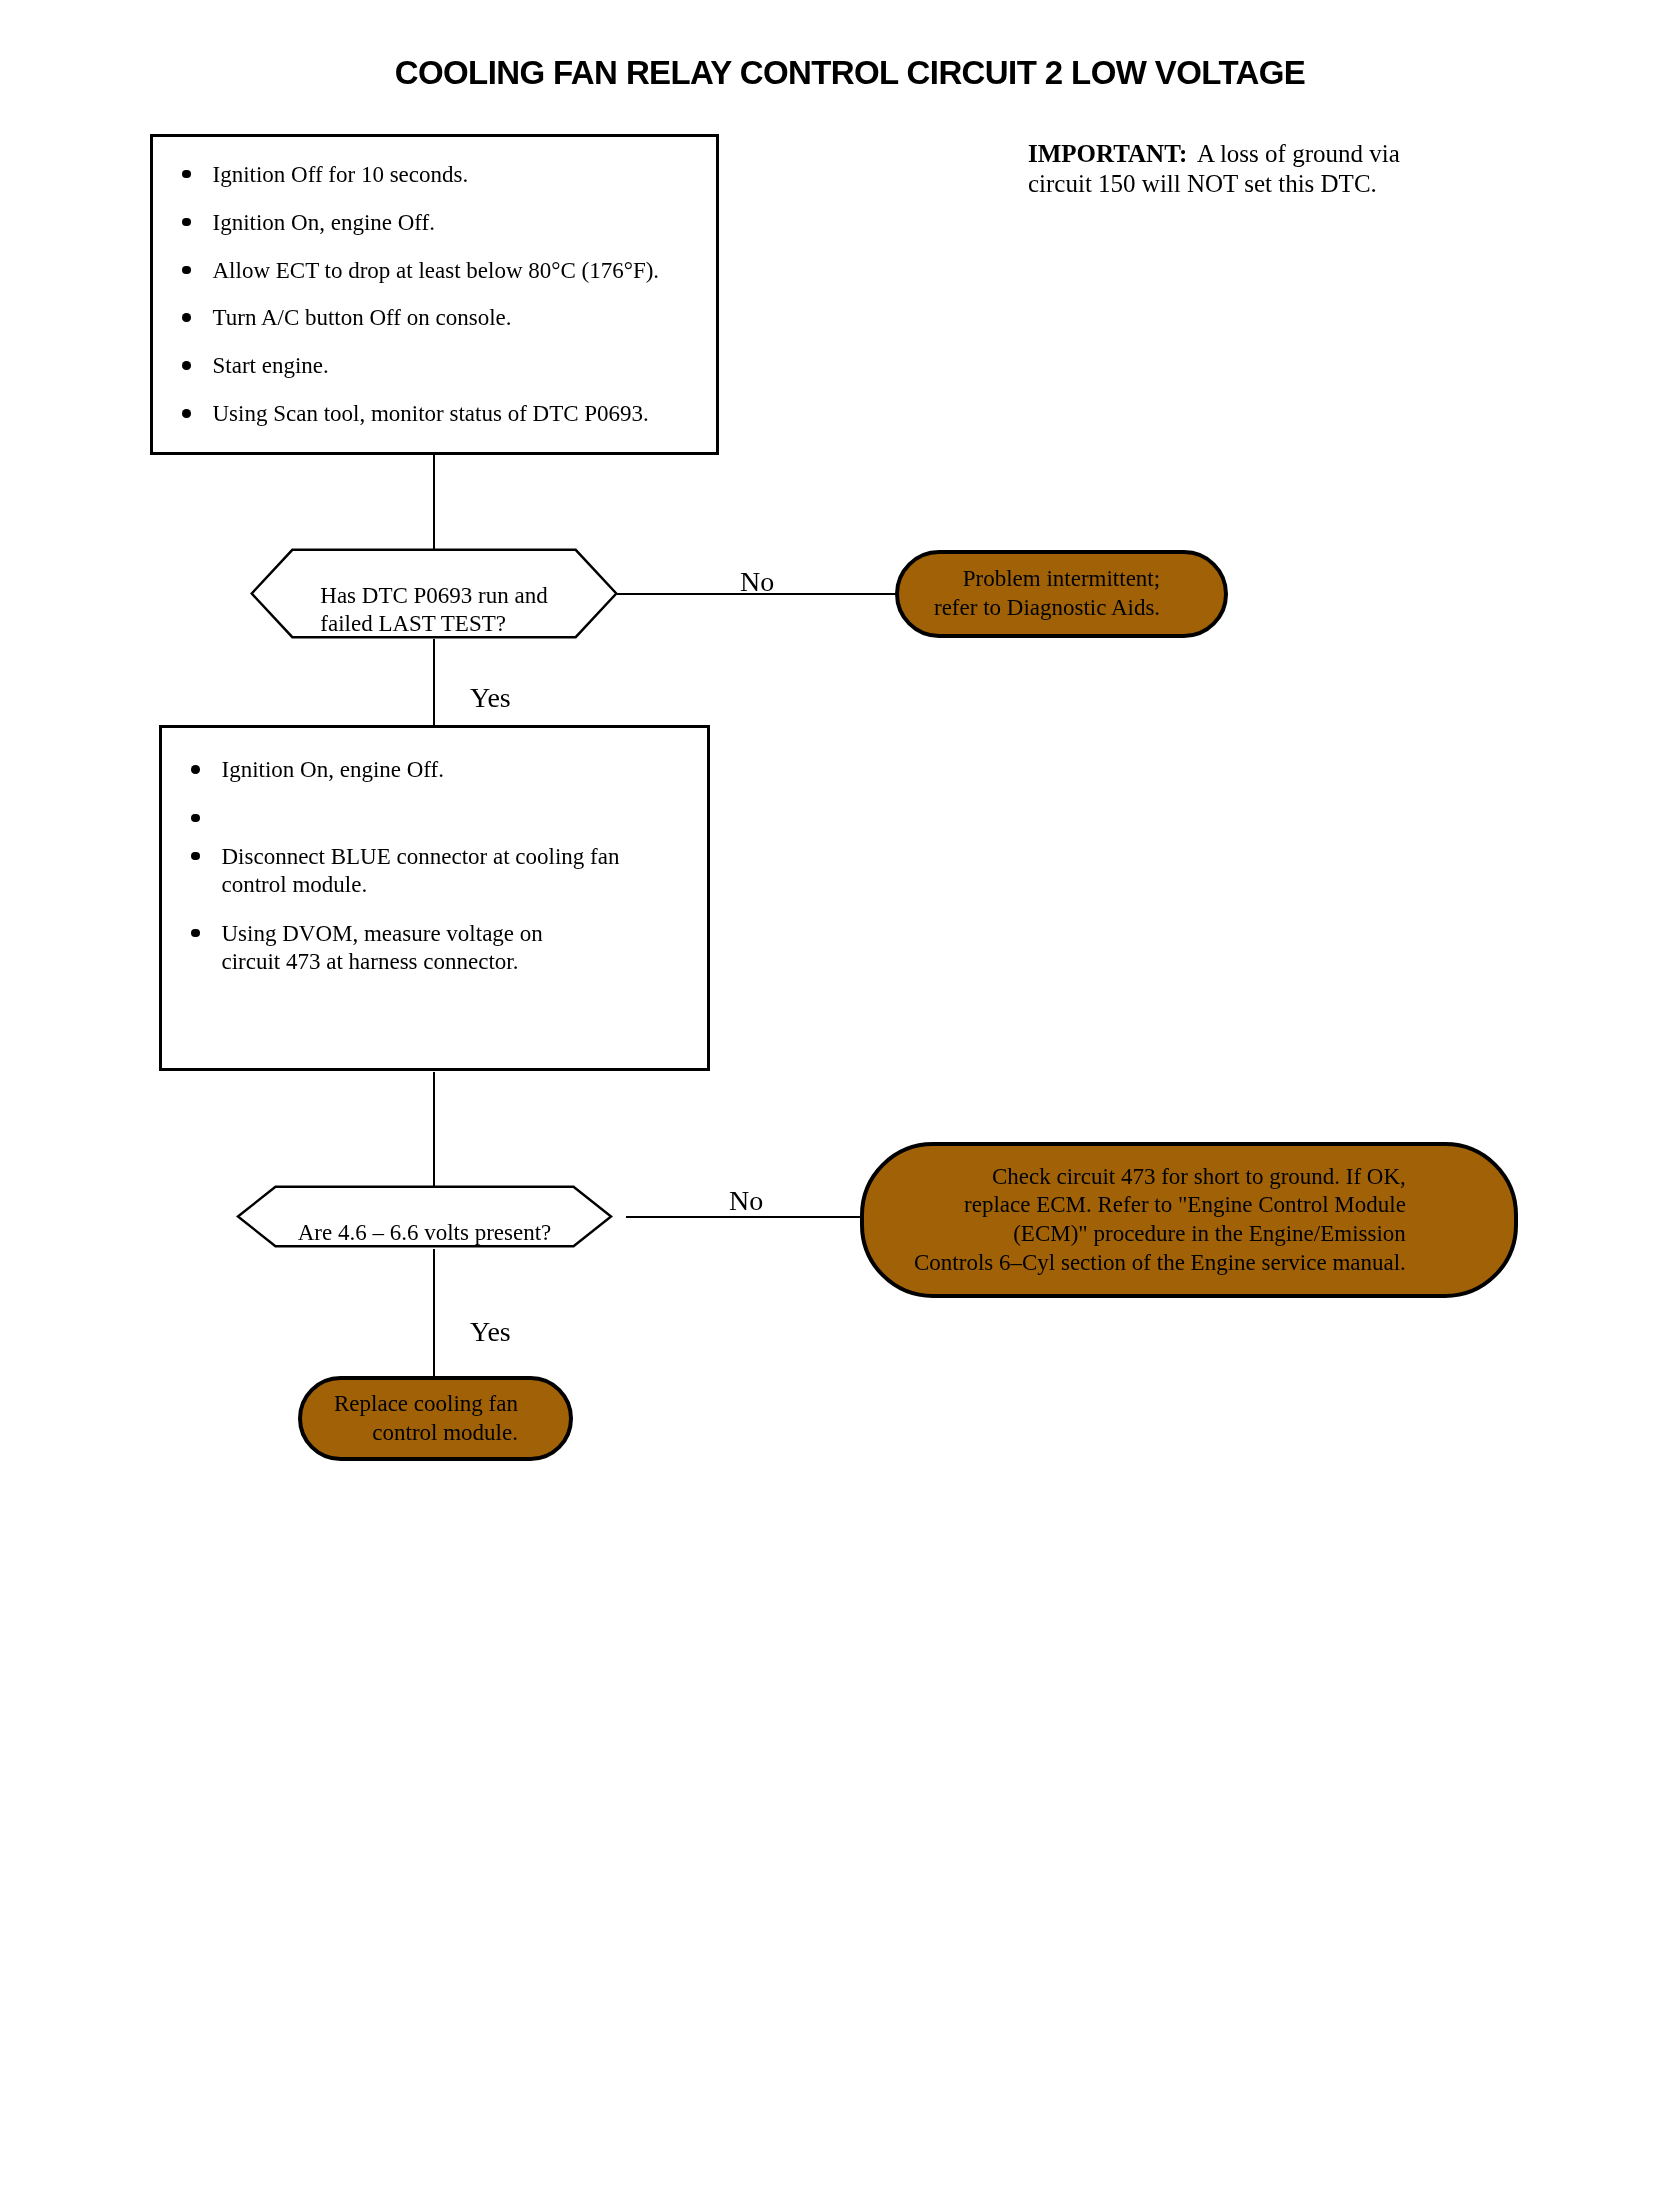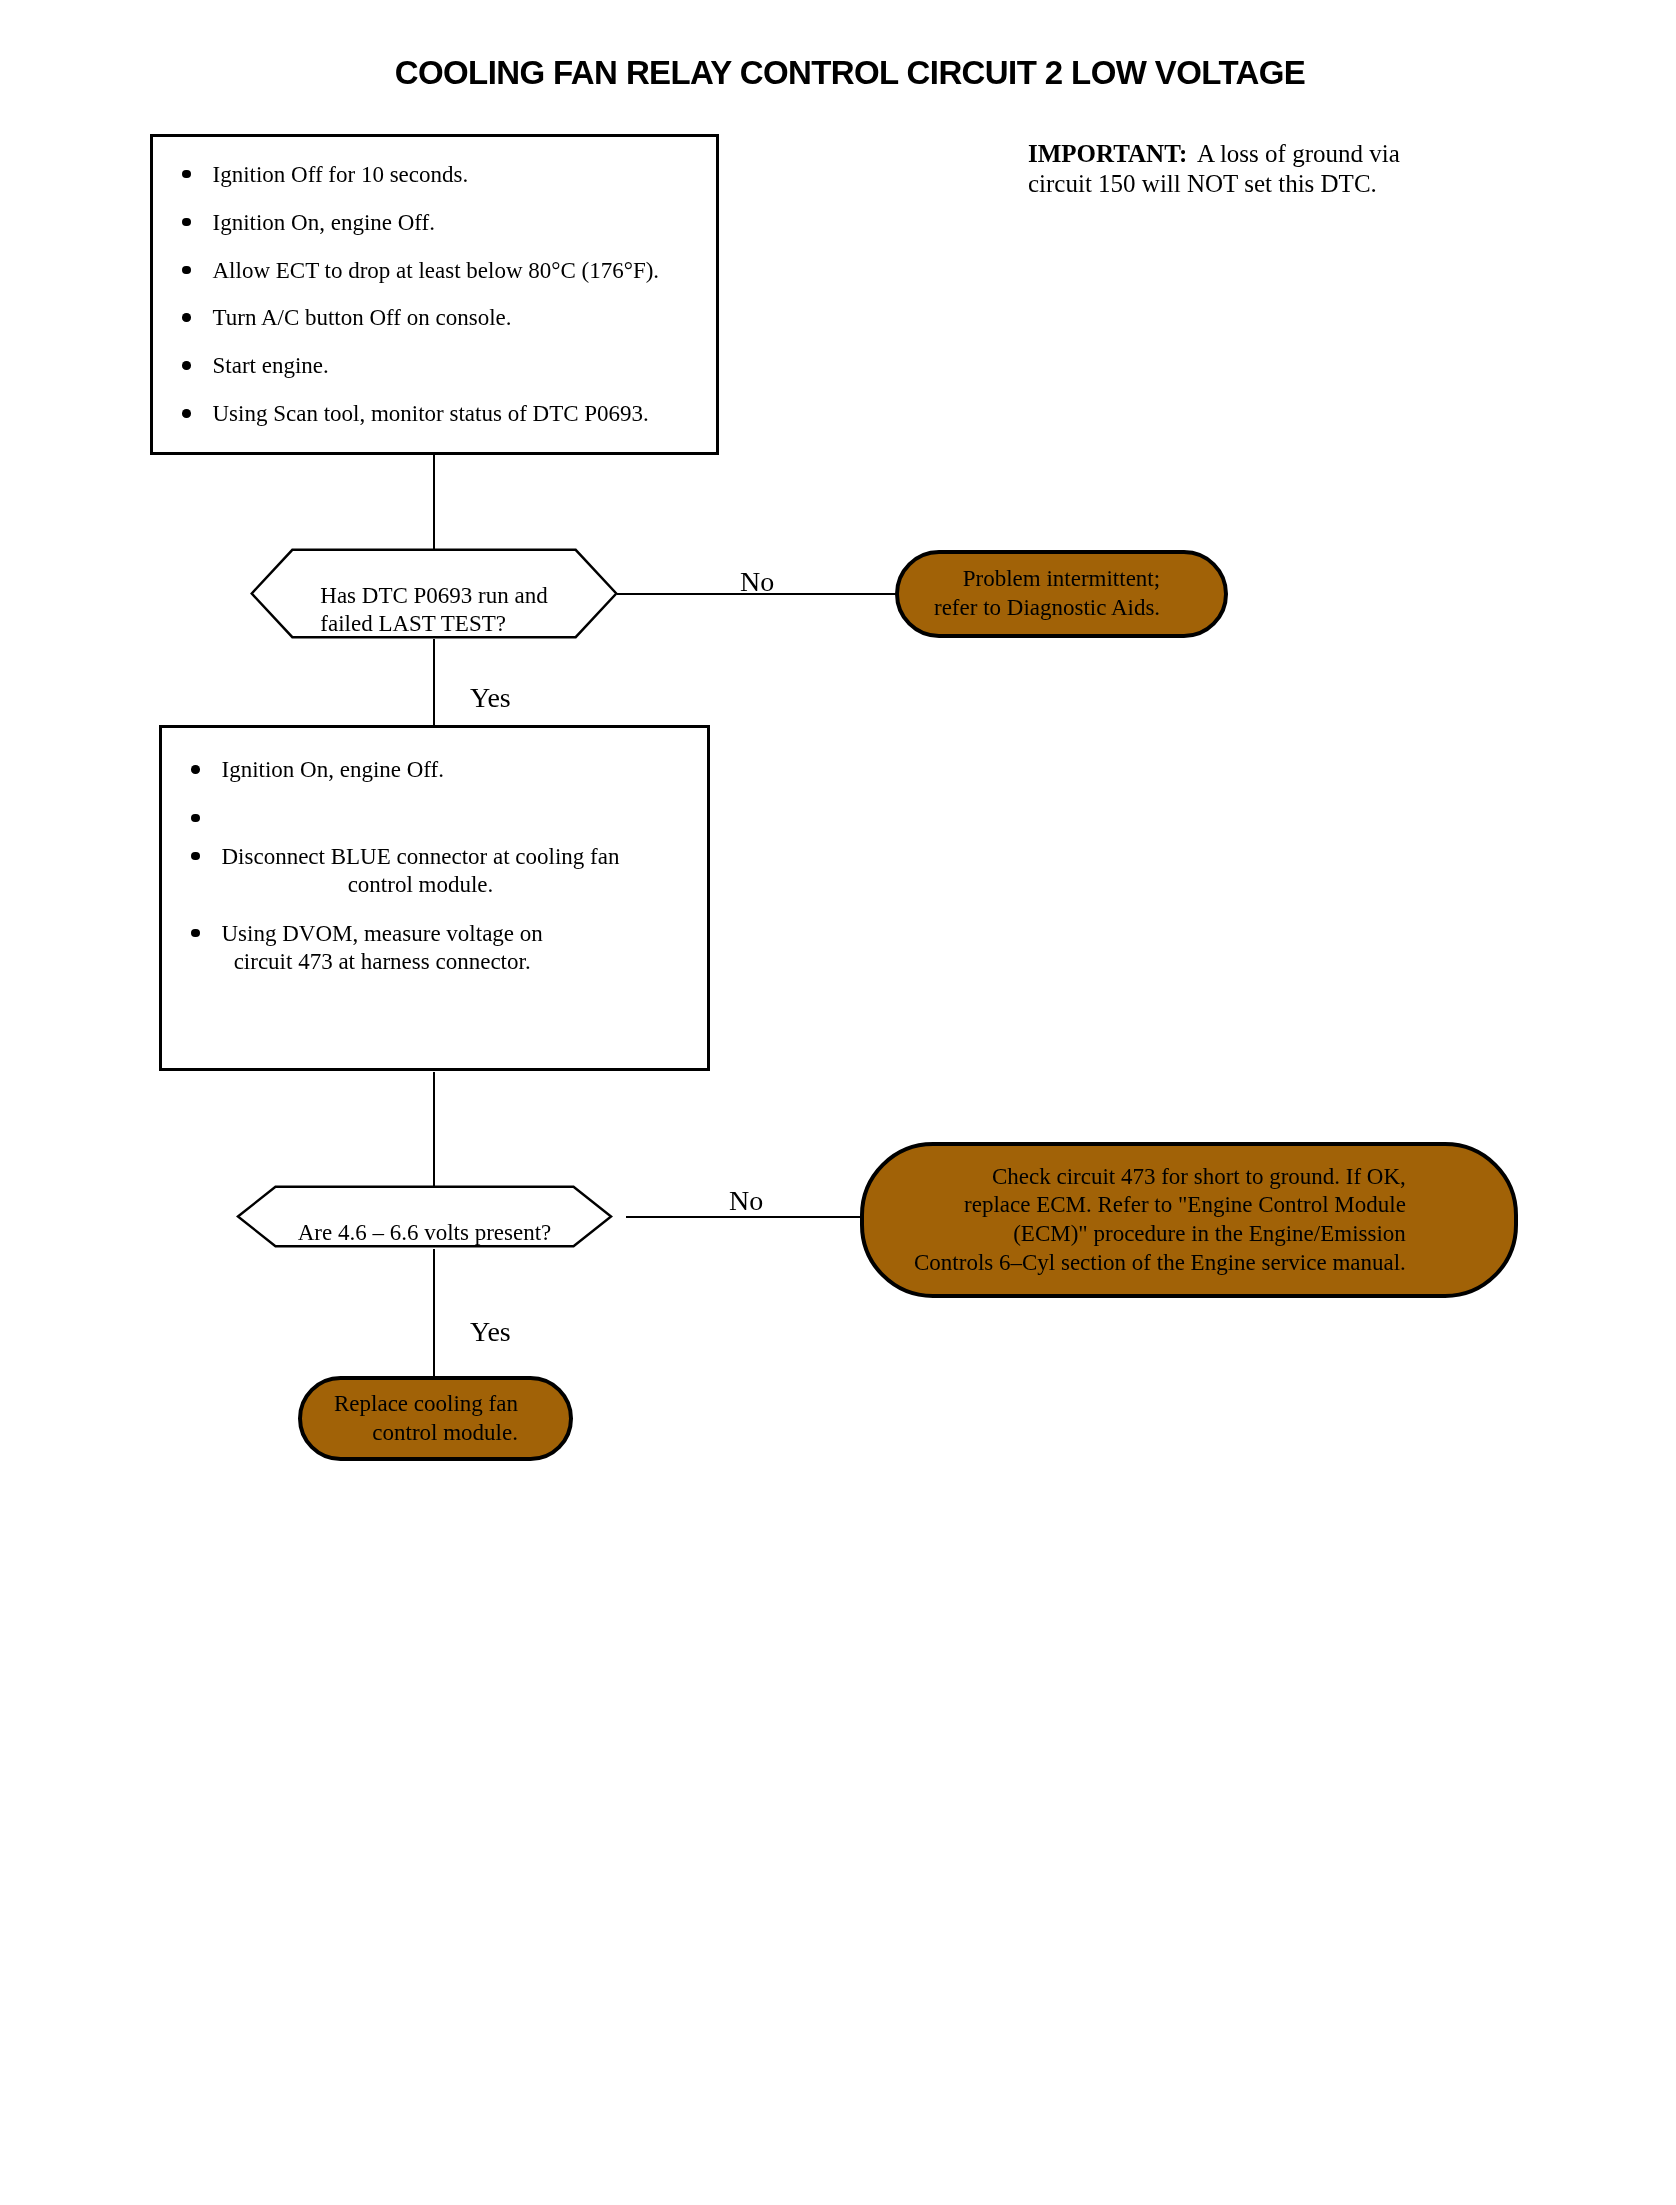--- a/index.html
+++ b/index.html
@@ -46,21 +46,21 @@
   }
   .box1 {
     left: 150px; top: 134px; width: 569px; height: 321px;
     display: flex; flex-direction: column; justify-content: space-evenly;
     padding: 3.6px 11px 3.6px 29px;
   }
   .box2 {
     left: 159px; top: 725px; width: 551px; height: 346px;
     padding: 28px 9.7px 6px 29px;
   }
-  .bullet-item { display: flex; align-items: flex-start; text-align: center; }
+  .bullet-item { display: flex; align-items: flex-start; }
   .box2 .bullet-item { margin-bottom: 20.7px; }
   .dot {
     width: 8.5px; height: 8.5px; border-radius: 50%;
     background: #000; flex: 0 0 8.5px; margin-top: 9px;
   }
   .bullet-text {
     margin-left: 22px;
     font-size: 23px;
     line-height: 28px;
     white-space: pre-line;

